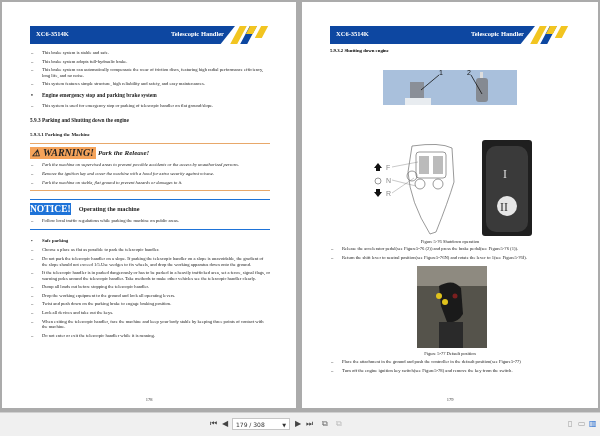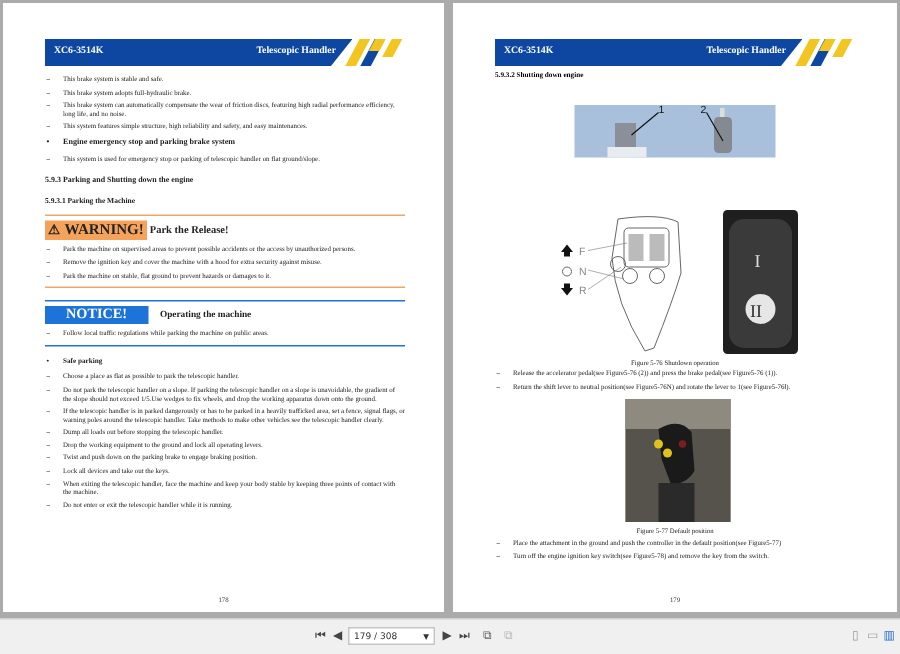--- a/index.html
+++ b/index.html
@@ -13,28 +13,28 @@
   .header .model { position:absolute; left:6px; top:4px; color:#fff; font-size:6.5px; font-weight:bold; }
   .header .title { position:absolute; right:42px; top:4px; color:#fff; font-size:6.5px; font-weight:bold; }
   .stripe { position:absolute; top:0; width:7px; height:18px; transform:skewX(-28deg); }
   .body { position:absolute; left:28px; top:48px; width:240px; font-size:4.6px; line-height:5.6px; color:#222; }
   .li { position:relative; padding-left:12px; margin-bottom:3px; }
   .li:before { content:"–"; position:absolute; left:1px; top:0; font-weight:bold; }
   .bul { position:relative; padding-left:12px; font-weight:bold; font-size:5.4px; margin:6px 0 4px; }
   .bul:before { content:"•"; position:absolute; left:1px; }
   .h3 { font-weight:bold; font-size:5.3px; margin:10px 0 8px; }
   .h4 { font-weight:bold; font-size:5px; margin:8px 0 6px; }
-  .warnbox { border-top:1.5px solid #e8a86a; border-bottom:1.5px solid #e8a86a; padding:3px 0 2px; margin:6px 0 8px; }
+  .warnbox { border-top:1.5px solid #e8a86a; border-bottom:1.5px solid #e8a86a; padding:3px 0 2px; margin:6px 0 8px;font-style:italic; }
   .warnhead { display:flex; align-items:center; margin-bottom:3px; }
   .warnlabel { background:#f5a35a; color:#222; font-weight:bold; font-size:10px; padding:0 2px; line-height:12px; }
   .warnlabel .tri { font-size:9px; margin-right:3px; }
   .warnsub { font-weight:bold; font-size:7px; margin-left:2px; }
   .noticebox { border-top:1.5px solid #1e73d8; border-bottom:1.5px solid #1e73d8; padding:3px 0 2px; margin:2px 0 8px; }
   .noticehead { display:flex; align-items:center; margin-bottom:3px; }
-  .noticelabel { background:#1e73d8; color:#fff; font-weight:bold; font-size:9.5px; padding:0 14px; line-height:12px; }
+  .noticelabel { background:#1e73d8; color:#fff; font-weight:bold; font-size:9.5px; padding:0 0; line-height:12px; }
   .noticesub { font-weight:bold; font-size:6.2px; margin-left:8px; }
   .pagenum { position:absolute; top:364px; width:100%; text-align:center; font-size:4.5px; color:#333; }
   .fig1 { position:absolute; left:81px; top:68px; width:134px; height:35px; background:#a9c0dc; }
   .fig2 { position:absolute; left:68px; top:140px; width:90px; height:96px; }
   .fig3 { position:absolute; left:180px; top:138px; width:50px; height:96px; background:#1f1f1f; border-radius:3px; }
   .fig4 { position:absolute; left:115px; top:264px; width:70px; height:82px; background:#4a4a44; }
   .caption { position:absolute; width:100%; text-align:center; font-size:4.5px; color:#222; }
   .toolbar { position:absolute; left:0; top:412px; width:600px; height:24px; background:#f0f0f0; border-top:1px solid #d0d0d0; }
   .tb-btn { position:absolute; top:6px; font-size:8px; color:#444; font-family:"DejaVu Sans", sans-serif; line-height:10px; cursor:pointer; }
   .pagebox { position:absolute; left:232px; top:5px; width:58px; height:12px; background:#fff; border:1px solid #c6c6c6; font-size:6px; font-family:"DejaVu Sans", sans-serif; line-height:12px; padding-left:3px; box-sizing:border-box; color:#333; }

